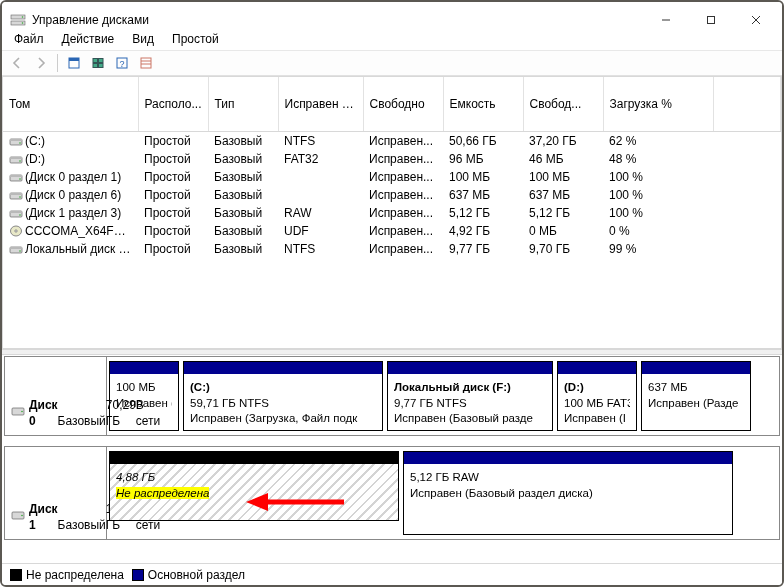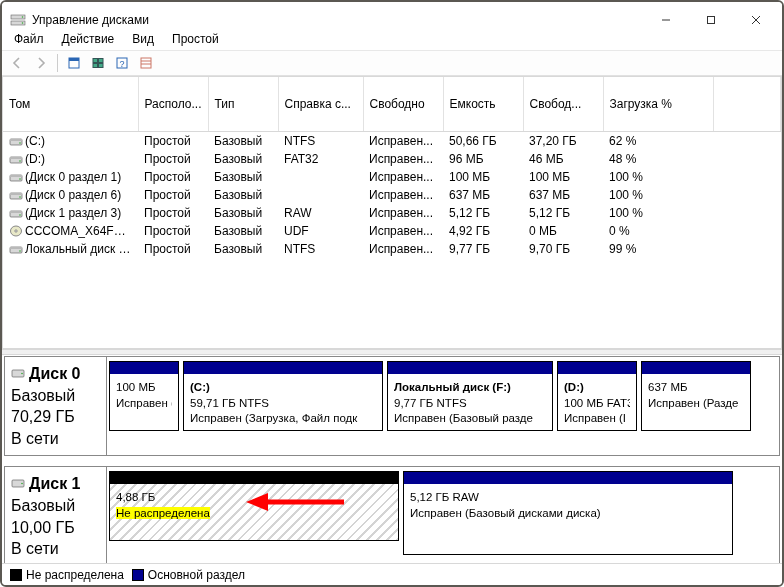--- a/index.html
+++ b/index.html
@@ -88,23 +88,24 @@
   .disk-row {
     display:flex;
     border:1px solid #888;
     margin: 1px 2px 10px 2px;
     background:#fff;
   }
   .disk-header {
     width: 102px;
     padding: 6px 6px;
     border-right: 1px solid #888;
-    display:flex; flex-direction:column;
-    font-size:16px;
+    display:flex; flex-direction:row;
+    font-size:12px;
     line-height:1.35;
+    align-items:flex-end;
   }
   .disk-header .disk-name { font-weight:bold; display:flex; align-items:center; gap:4px;}
   .disk-parts {
     flex:1;
     display:flex;
     align-items:stretch;
     gap:4px;
     padding:4px 4px 4px 2px;
   }
   .part {
@@ -115,20 +116,21 @@
     line-height:1.35;
     overflow:hidden;
   }
   .part .stripe {
     position:absolute; top:0; left:0; right:0; height:12px;
     background:#00008f;
   }
   .part .content { margin-top:14px; white-space:nowrap; overflow:hidden; text-overflow:ellipsis;}
   .part.unalloc {
     background: repeating-linear-gradient(135deg, #fff 0 5px, #d4d4d4 5px 7px);
+    font-style: italic;
   }
   .part.unalloc .stripe { background:#000; }
   .highlight { background:#ffff00; display:inline; }
   
   .legend {
     position:absolute;
     bottom:0; left:0; right:0;
     height: 22px;
     border-top:1px solid #d8d8d8;
     background:#fff;
@@ -236,21 +238,21 @@
         <col style="width:80px">
       <col style="width:80px">
         <col style="width:110px">
         <col>
     </colgroup>
     <thead>
       <tr>
         <th>Том</th>
         <th>Располо...</th>
         <th>Тип</th>
-        <th>Справка с...</th>
+        <th>Исправен с...</th>
         <th>Свободно</th>
         <th>Емкость</th>
         <th>Свобод...</th>
         <th>Загрузка %</th>
         <th></th>
       </tr>
     </thead>
     <tbody id="vol-body">
         <tr>
           <td><span class="vol-icon"><svg width="14" height="12" viewBox="0 0 14 12">
@@ -436,21 +438,21 @@
           <div class="stripe"></div>
           <div class="content">
             <div>4,88 ГБ</div>
             <div><span class="highlight">Не распределена</span></div>
           </div>
         </div>
         <div class="part" style="width: 330px; height: 84px;">
           <div class="stripe"></div>
           <div class="content">
             <div>5,12 ГБ RAW</div>
-            <div><span>Исправен (Базовый дисками диска)</span></div>
+            <div><span>Исправен (Базовый раздел диска)</span></div>
           </div>
         </div>
       </div>
     </div>
   </div>
 
 <svg class="arrow-overlay" style="left:244px; top:488px;" width="100" height="24" viewBox="0 0 100 24">
   <line x1="98" y1="12" x2="18" y2="12" stroke="#ff0000" stroke-width="5"></line>
   <polygon points="0,12 22,3 22,21" fill="#ff0000"></polygon>
 </svg>

